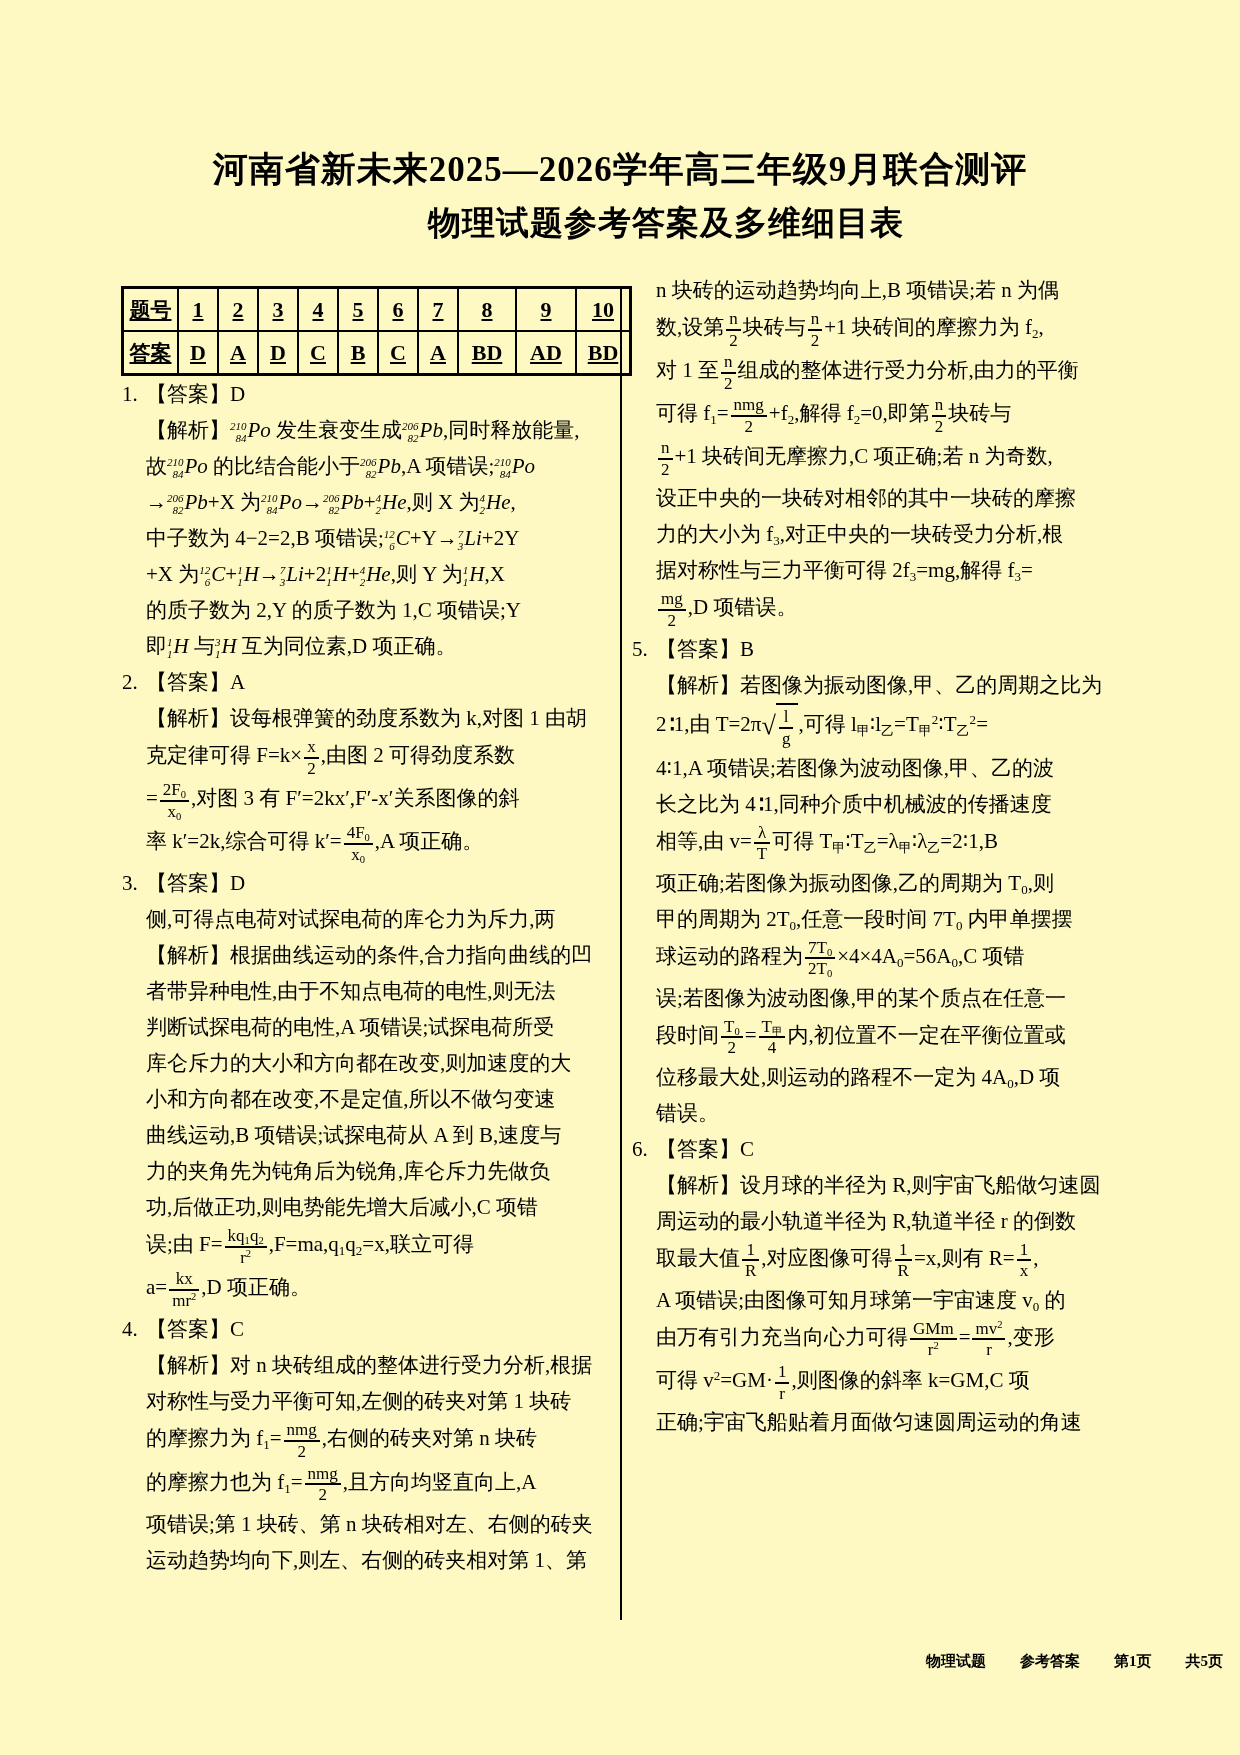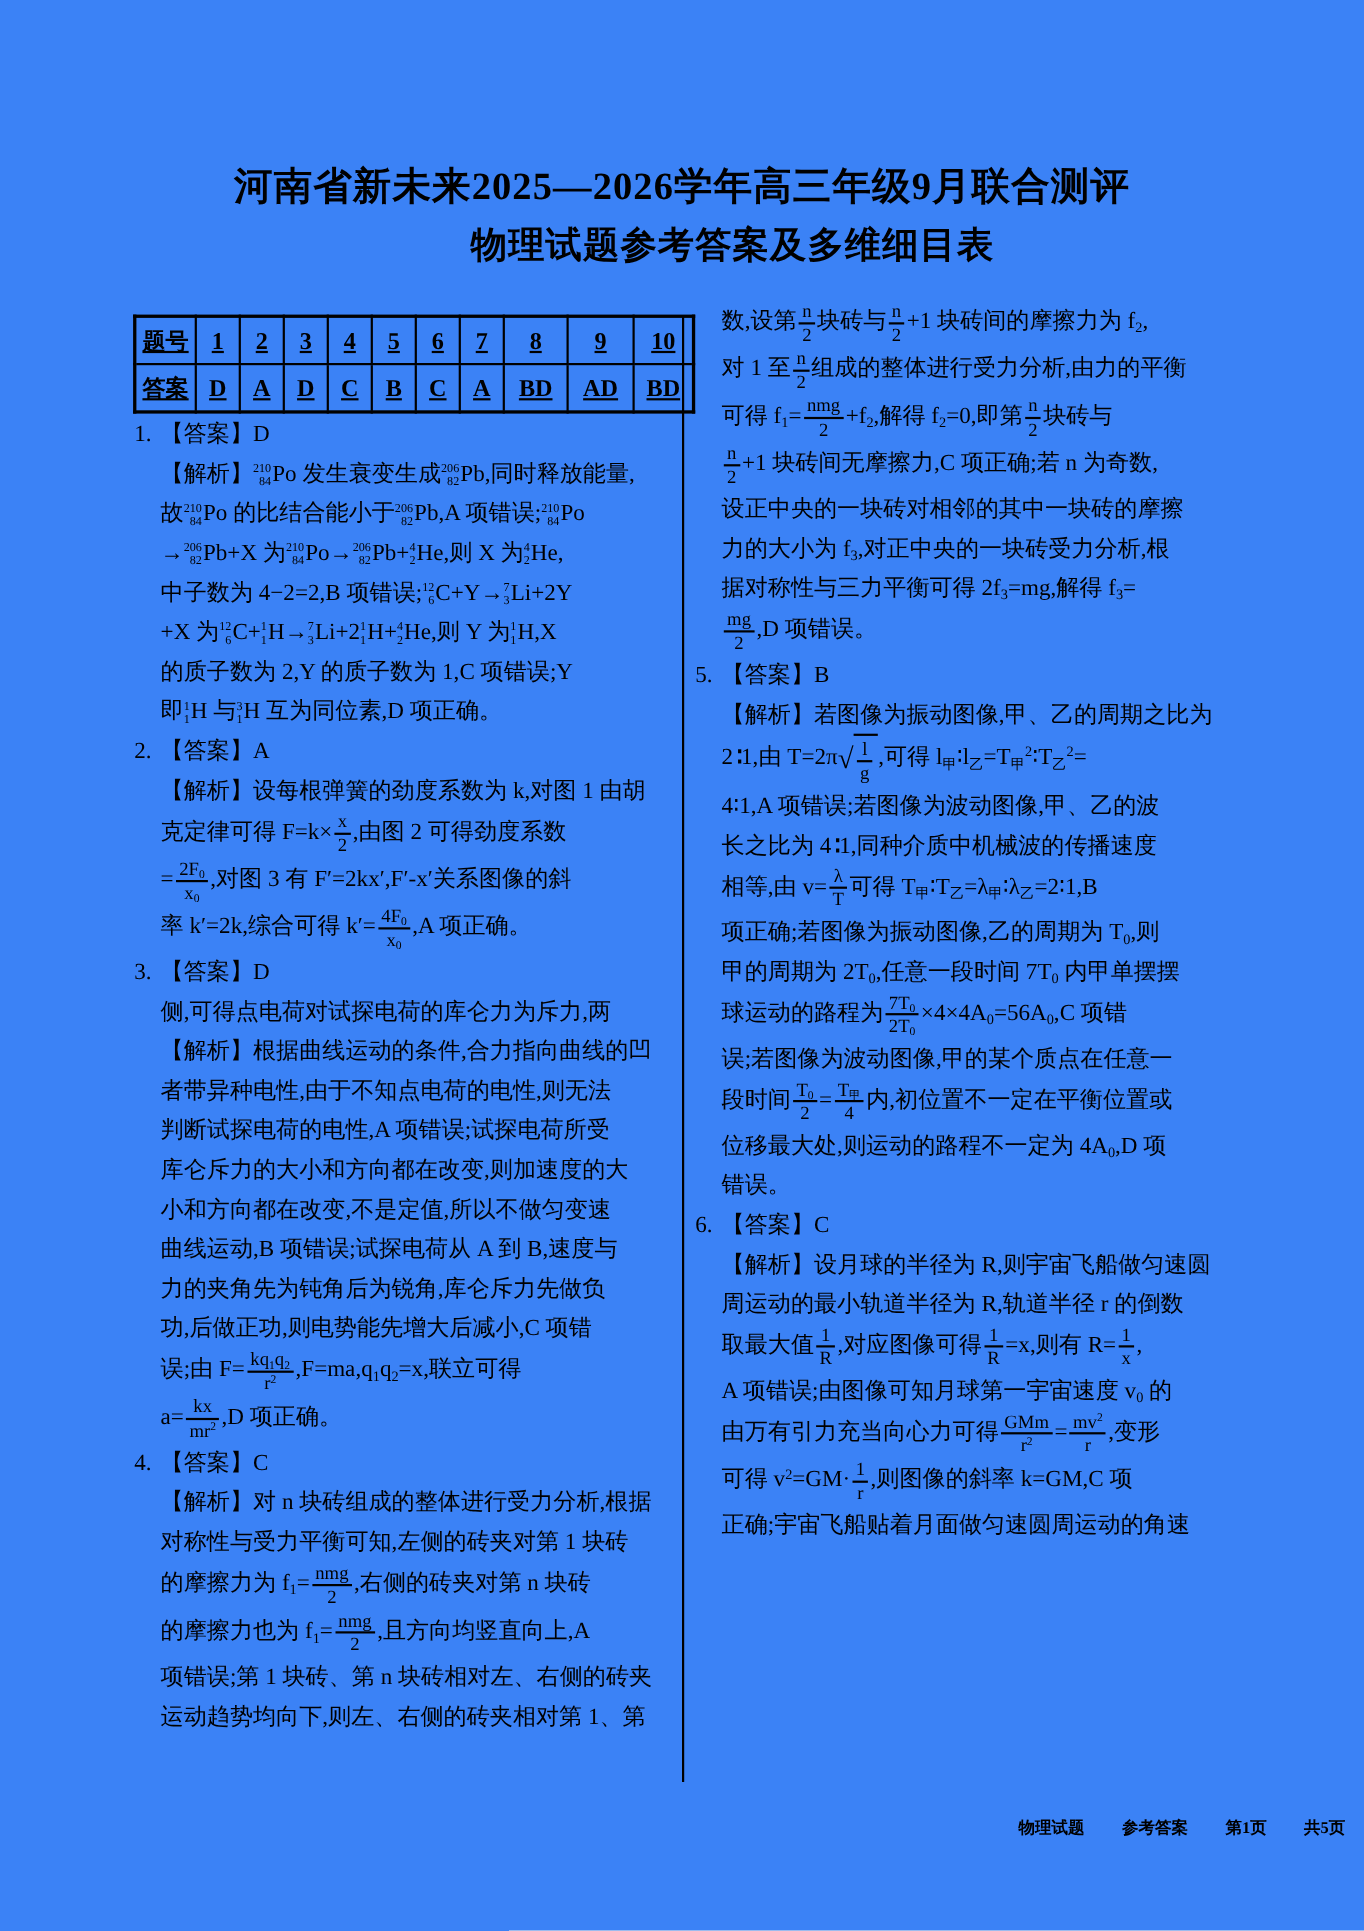--- a/index.html
+++ b/index.html
@@ -1,17 +1,17 @@
 <!DOCTYPE html>
 <html><head>
 <meta charset="utf-8">
 <style>
   html,body{margin:0;padding:0;background:#e8e8e8;}
   .page{
-    position:relative;width:1240px;height:1755px;background:#3b82f6;color:#000;
+    position:relative;width:1240px;height:1755px;background:#fef9c3;color:#000;
     font-family:"Liberation Serif","DejaVu Serif",serif;overflow:hidden;margin:0 auto;
   }
   .title-line{position:absolute;left:0;width:100%;text-align:center;font-weight:bold;letter-spacing:1px;}
   #title1{top:146px;font-size:35px;}
   #title2{top:201px;font-size:33px;padding-left:46px;}
 
   table.ans{position:absolute;left:121px;top:286px;border-collapse:collapse;
     font-size:22px;font-weight:bold;table-layout:fixed;border:3px solid #000;text-decoration:underline;}
   table.ans td{border:2px solid #000;text-align:center;padding:0;height:41px;vertical-align:middle;}
   table.ans td.lbl{width:53px;font-size:21px;}
@@ -22,21 +22,21 @@
   #colL{left:122px;top:376px;width:488px;}
   #colR{left:632px;top:272px;width:500px;}
   .q{position:relative;padding-left:24px;}
   .qnum{position:absolute;left:0;top:0;line-height:36px;}
   .line{line-height:36px;min-height:36px;white-space:nowrap;}
 
   .frac{display:inline-block;vertical-align:middle;text-align:center;margin:1px 2px;}
   .fn{display:block;border-bottom:2px solid #000;padding:0 3px;line-height:1.15;font-size:17px;}
   .fd{display:block;padding:0 3px;line-height:1.15;font-size:17px;}
 
-  .nuc{white-space:nowrap;}
+  .nuc{white-space:nowrap;font-style:italic;}
   .nstack{display:inline-block;vertical-align:middle;text-align:right;margin-right:1px;}
   .nt,.nb{display:block;font-size:11px;line-height:1.1;letter-spacing:0;}
 
   .sqrt{display:inline-block;vertical-align:middle;white-space:nowrap;}
   .rad{font-size:1.25em;vertical-align:middle;}
   .rbody{display:inline-block;border-top:2px solid #000;padding:1px 3px 0 1px;vertical-align:middle;}
 
   sub{font-size:0.62em;vertical-align:-0.3em;line-height:0;}
   sup{font-size:0.62em;vertical-align:0.55em;line-height:0;}
 
@@ -126,20 +126,21 @@
         <div class="line">【解析】对 n 块砖组成的整体进行受力分析,根据</div>
         <div class="line">对称性与受力平衡可知,左侧的砖夹对第 1 块砖</div>
         <div class="line">的摩擦力为 f<sub>1</sub>=<span class="frac"><span class="fn">nmg</span><span class="fd">2</span></span>,右侧的砖夹对第 n 块砖</div>
         <div class="line">的摩擦力也为 f<sub>1</sub>=<span class="frac"><span class="fn">nmg</span><span class="fd">2</span></span>,且方向均竖直向上,A</div>
         <div class="line">项错误;第 1 块砖、第 n 块砖相对左、右侧的砖夹</div>
         <div class="line">运动趋势均向下,则左、右侧的砖夹相对第 1、第</div>
       </div>
     </div>
   <div class="col" id="colR">
       <div class="q">
+        <div class="line">n 块砖的运动趋势均向上,B 项错误;若 n 为偶</div>
         <div class="line">数,设第<span class="frac"><span class="fn">n</span><span class="fd">2</span></span>块砖与<span class="frac"><span class="fn">n</span><span class="fd">2</span></span>+1 块砖间的摩擦力为 f<sub>2</sub>,</div>
         <div class="line">对 1 至<span class="frac"><span class="fn">n</span><span class="fd">2</span></span>组成的整体进行受力分析,由力的平衡</div>
         <div class="line">可得 f<sub>1</sub>=<span class="frac"><span class="fn">nmg</span><span class="fd">2</span></span>+f<sub>2</sub>,解得 f<sub>2</sub>=0,即第<span class="frac"><span class="fn">n</span><span class="fd">2</span></span>块砖与</div>
         <div class="line"><span class="frac"><span class="fn">n</span><span class="fd">2</span></span>+1 块砖间无摩擦力,C 项正确;若 n 为奇数,</div>
         <div class="line">设正中央的一块砖对相邻的其中一块砖的摩擦</div>
         <div class="line">力的大小为 f<sub>3</sub>,对正中央的一块砖受力分析,根</div>
         <div class="line">据对称性与三力平衡可得 2f<sub>3</sub>=mg,解得 f<sub>3</sub>=</div>
         <div class="line"><span class="frac"><span class="fn">mg</span><span class="fd">2</span></span>,D 项错误。</div>
       </div>
       <div class="q">

